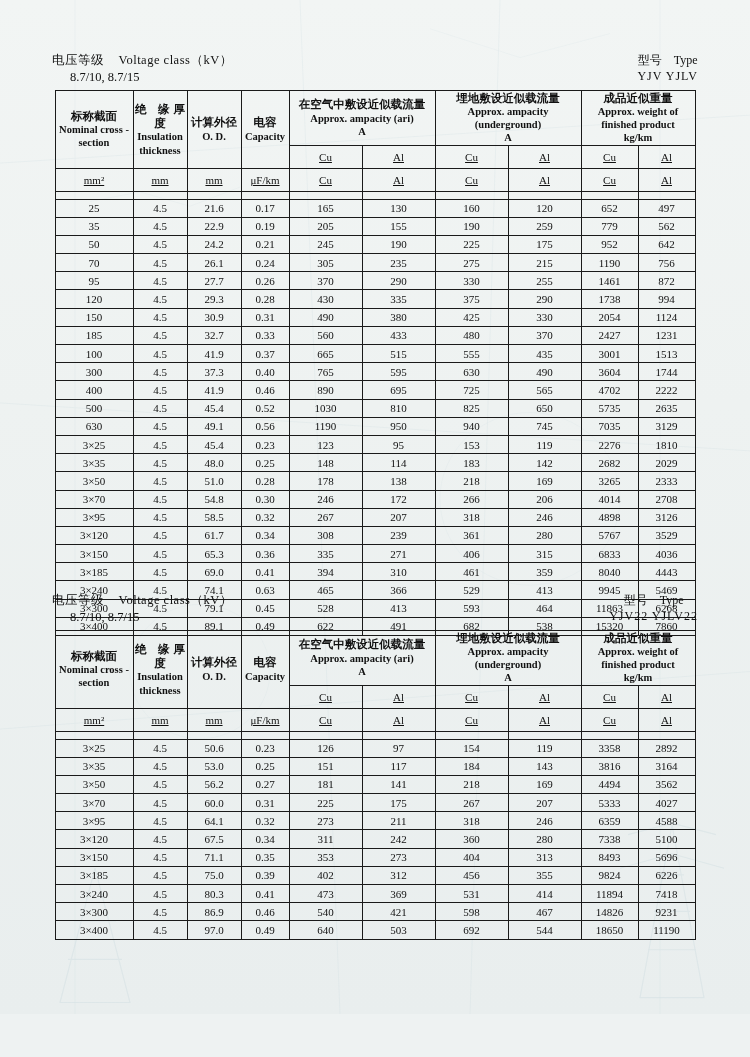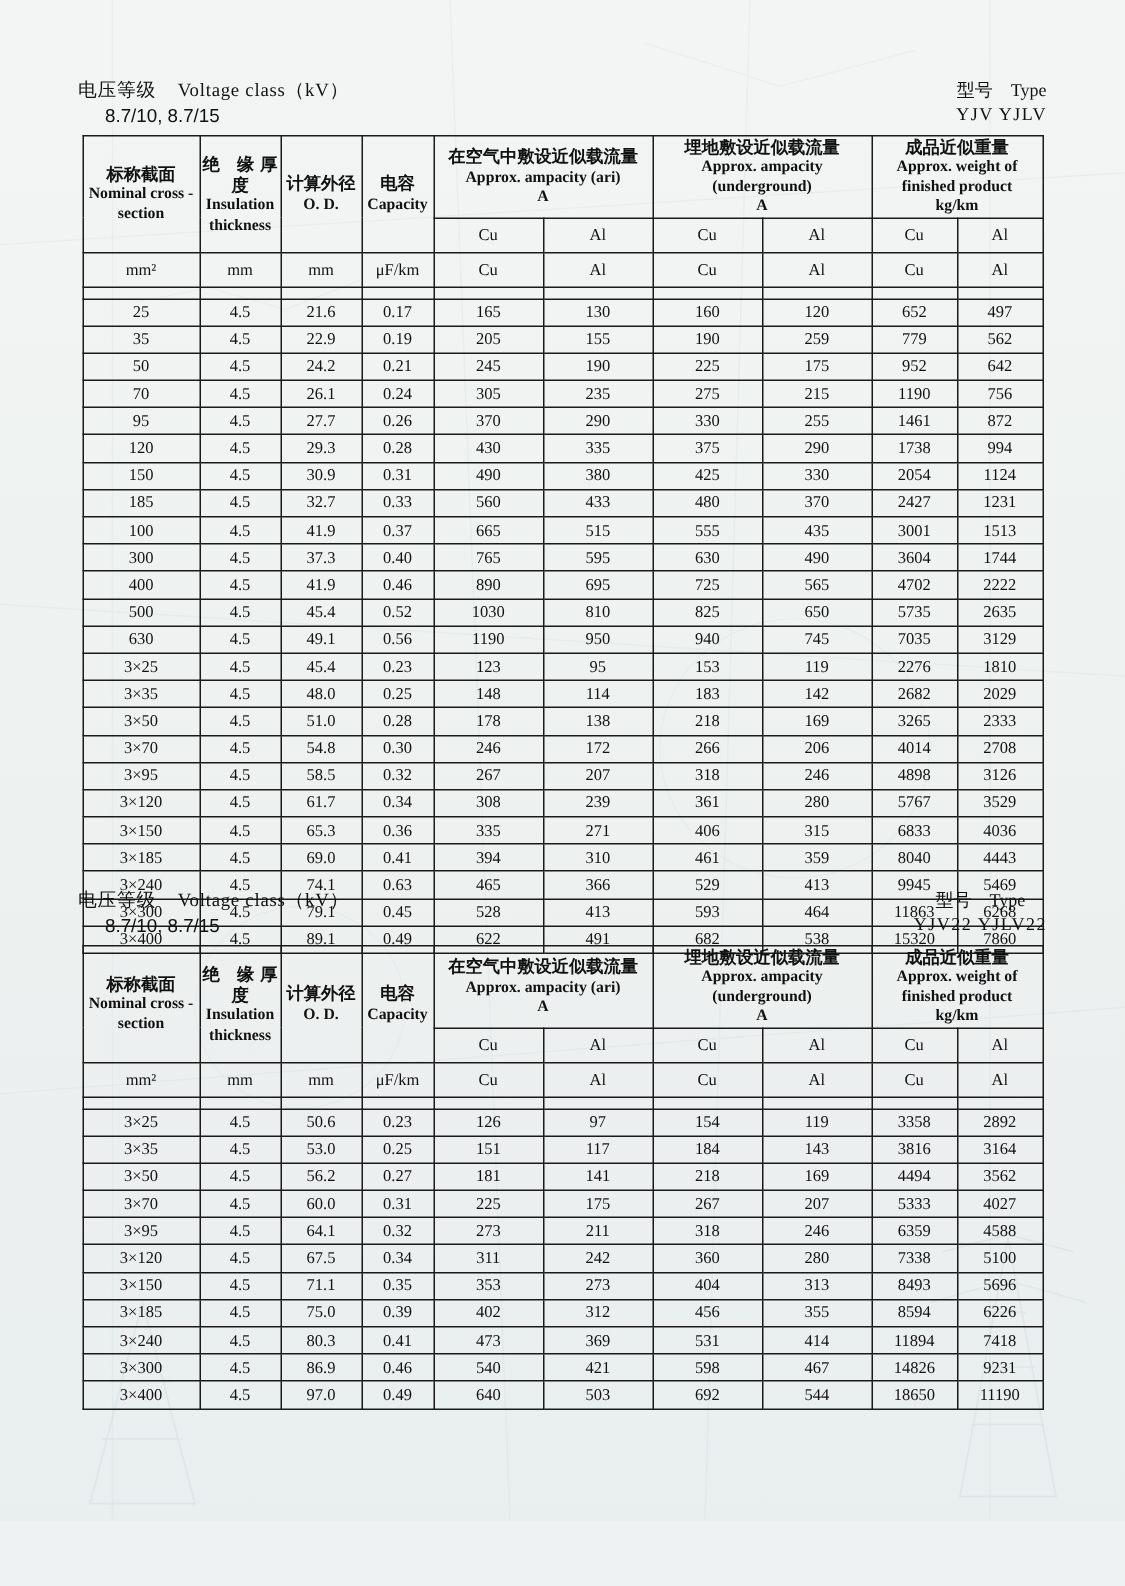--- a/index.html
+++ b/index.html
@@ -23,21 +23,21 @@
   .secA{position:absolute;left:0;top:52px;width:750px;}
   .secB{position:absolute;left:0;top:592px;width:750px;}
 
   .hdr{
     display:flex;justify-content:space-between;align-items:flex-start;
     padding:0 52px 4px 52px;
   }
   .hdr-left{font-size:12.5px;line-height:1.35;}
   .hdr-left .l1{letter-spacing:.5px;}
   .hdr-left .l1 .cn{font-family:"DejaVu Sans",sans-serif;font-size:12.5px;}
-  .hdr-left .l2{padding-left:18px;font-family:Liberation Sans, sans-serif;}
+  .hdr-left .l2{padding-left:18px;font-family:Liberation Serif, serif;}
   .hdr-right{font-size:12px;line-height:1.35;text-align:center;}
   .hdr-right .r1 .cn{font-family:"DejaVu Sans",sans-serif;}
   .hdr-right .r2{letter-spacing:1px;}
 
   table.t{
     border-collapse:collapse;
     margin:0 auto;
     width:640px;
     background:transparent;
     table-layout:fixed;
@@ -48,21 +48,21 @@
     text-align:center;
     vertical-align:middle;
     font-size:11px;
     font-family:"Liberation Serif",serif;
   }
   .cn{font-family:"DejaVu Sans",sans-serif;}
   th .cn{font-size:11.5px;}
   .hcell{padding:3px 2px;line-height:1.25;}
   .hcell .cn{display:block;}
   .hcell .en{display:block;font-size:10.5px;}
-  .unit{height:22px;font-size:11px;}
+  .unit{height:22px;font-size:11px;text-decoration:underline;}
   td.d{height:17.2px;font-size:11.5px;}
   td.dnum{text-align:center;}
   .spacer-row td{border-left:1px solid #1a1a1a;border-right:1px solid #1a1a1a;border-top:none;border-bottom:none;height:7px;}
 </style>
 </head>
 <body>
 
 <div class="page">
 
   <div class="wm">
@@ -675,21 +675,21 @@
             </tr>
             <tr>
               <td class="d dnum">3×185</td>
               <td class="d dnum">4.5</td>
               <td class="d dnum">75.0</td>
               <td class="d dnum">0.39</td>
               <td class="d dnum">402</td>
               <td class="d dnum">312</td>
               <td class="d dnum">456</td>
               <td class="d dnum">355</td>
-              <td class="d dnum">8594</td>
+              <td class="d dnum">9824</td>
               <td class="d dnum">6226</td>
             </tr>
             <tr>
               <td class="d dnum">3×240</td>
               <td class="d dnum">4.5</td>
               <td class="d dnum">80.3</td>
               <td class="d dnum">0.41</td>
               <td class="d dnum">473</td>
               <td class="d dnum">369</td>
               <td class="d dnum">531</td>

